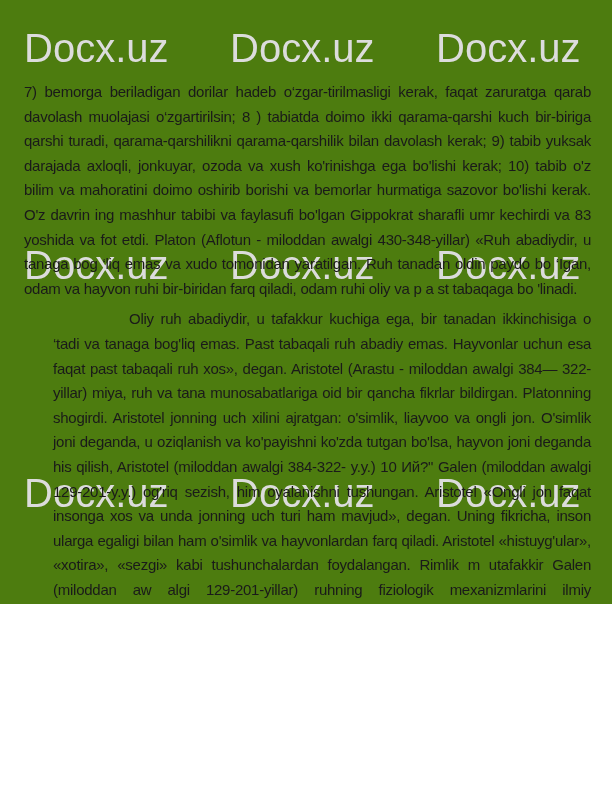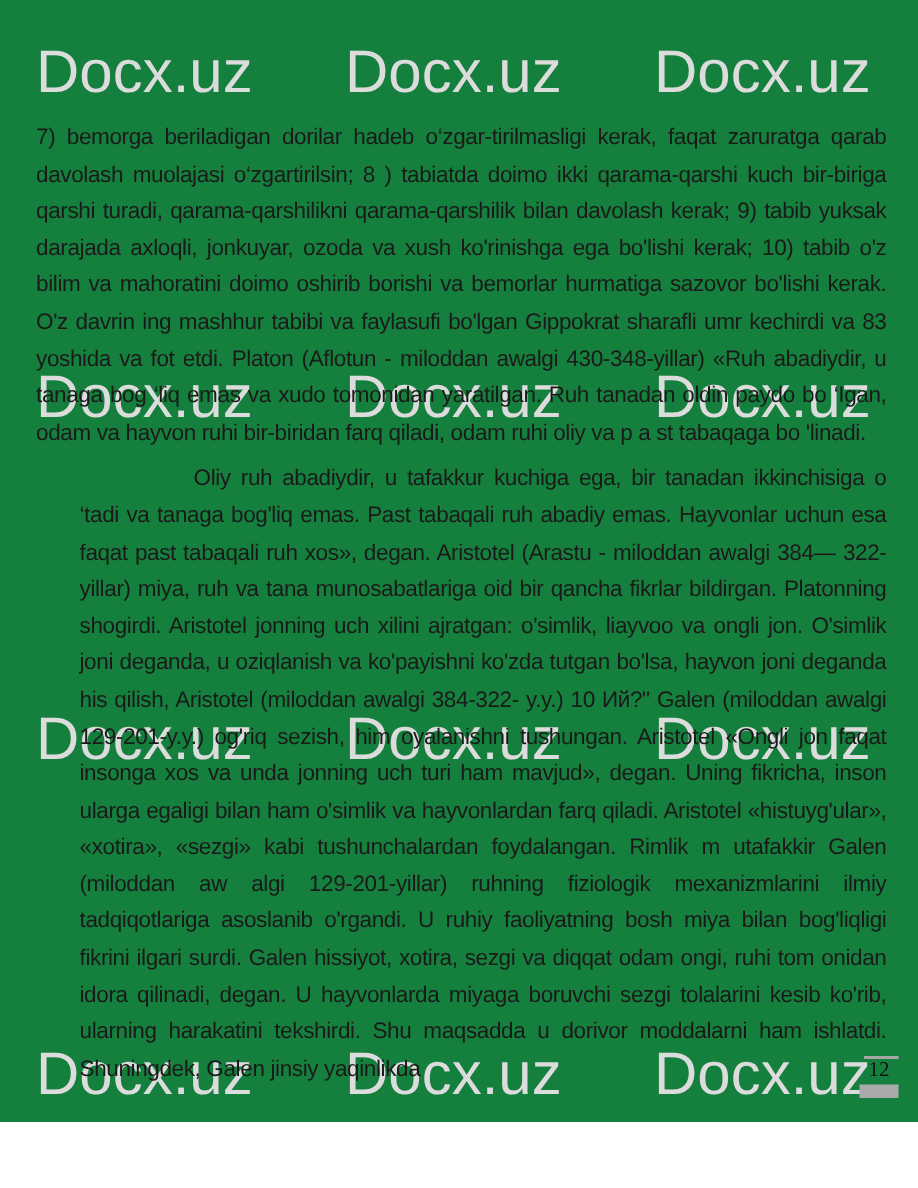--- a/index.html
+++ b/index.html
@@ -3,22 +3,22 @@
 <meta charset="utf-8">
 <style>
   html, body {
     margin: 0;
     padding: 0;
     background: #ffffff;
   }
   .page {
     position: relative;
     width: 612px;
-    height: 748px;
-    background: #15803d;
+    height: 604px;
+    background: #4d7c0f;
     overflow: hidden;
     font-family: "Liberation Serif", serif;
   }
   
   .wm {
     position: absolute;
     font-family: "Liberation Sans", sans-serif;
     font-size: 40px;
     font-weight: 400;
     color: #dcdcdc;

